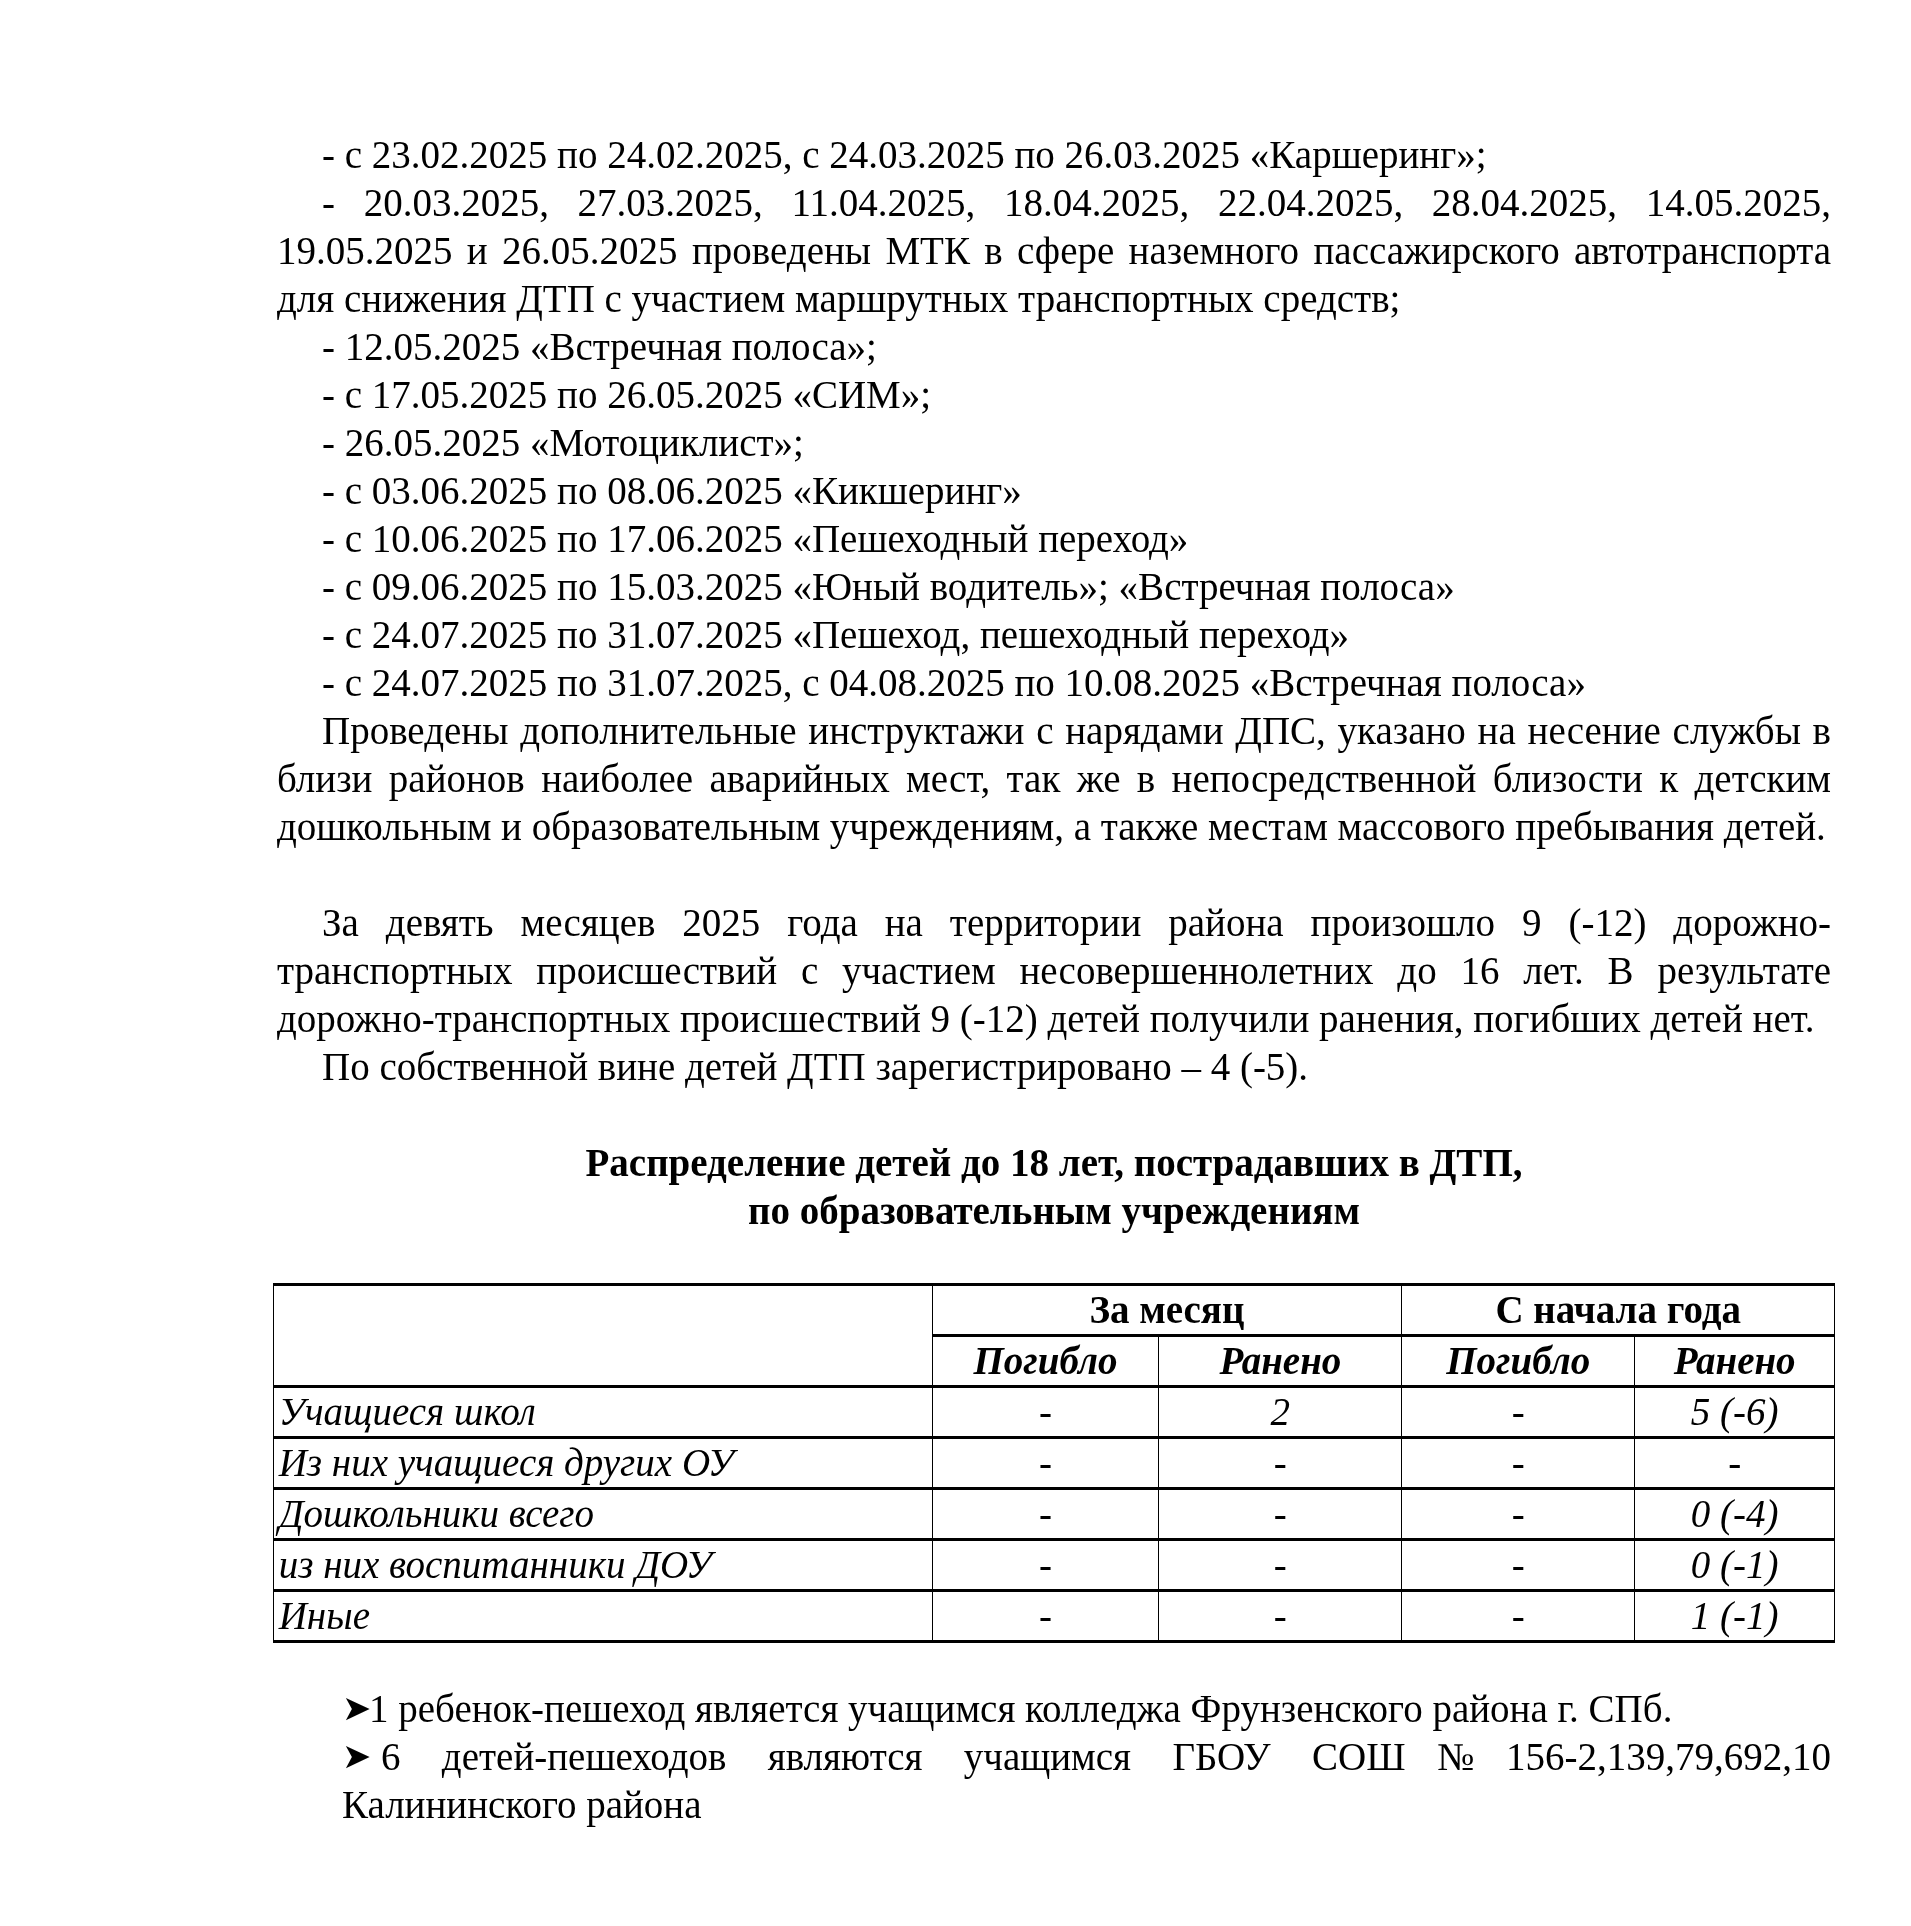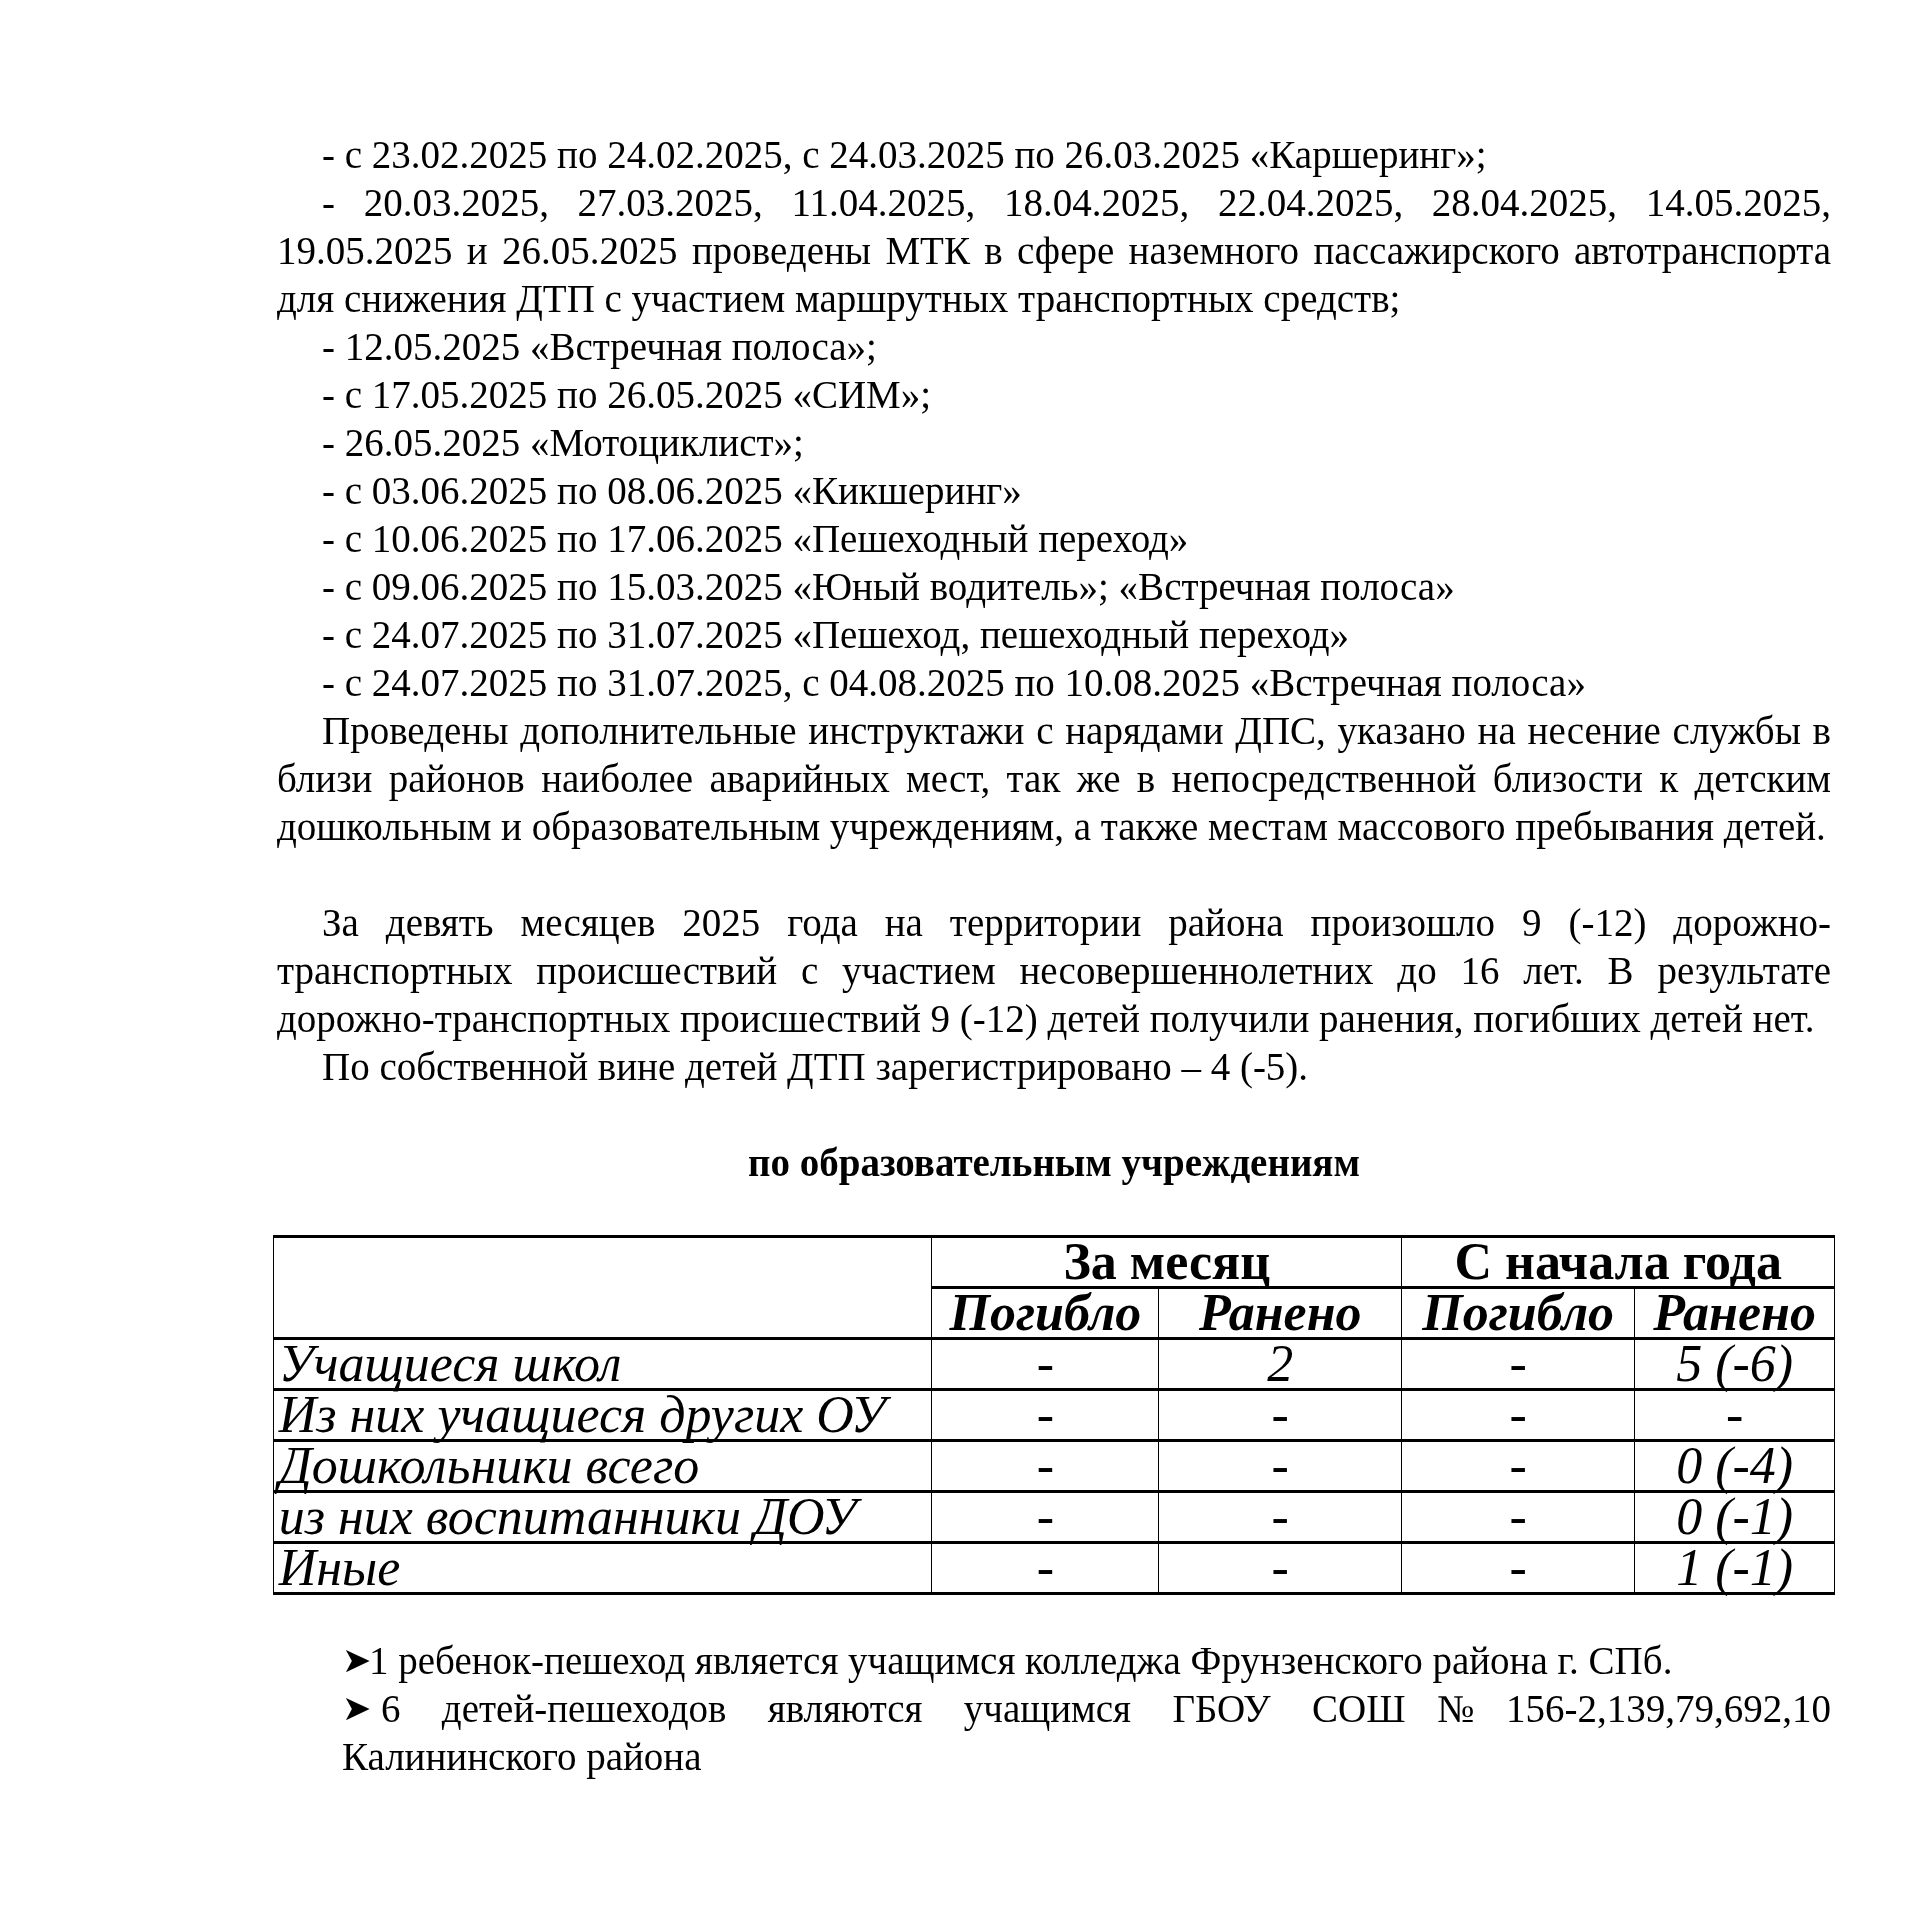--- a/index.html
+++ b/index.html
@@ -4,21 +4,21 @@
 <style>
   html, body { margin: 0; padding: 0; background: #ffffff; }
   body { width: 1911px; height: 2703px; position: relative; overflow: hidden;
          font-family: "Liberation Serif", "DejaVu Serif", serif; color: #000; }
   .page { position: absolute; left: 277px; top: 131px; width: 1554px; font-size: 39px; line-height: 48px; }
   .line { white-space: nowrap; text-indent: 0; }
   .ind { padding-left: 45px; }
   .just-ind { text-align: justify; text-indent: 45px; }
   .heading { font-weight: bold; text-align: center; }
   .gap { height: 48px; }
-  table { border-collapse: collapse; width: 100%; font-size: 52px; line-height: 48px; }
+  table { border-collapse: collapse; width: 100%; font-size: 39px; line-height: 48px; }
   td, th { border: 1.5px solid #000; padding: 0 4.6px; }
   .t1 th { font-weight: bold; text-align: center; }
   .t1 td.c { text-align: center; }
   .t1 .thick-top td, .t1 .thick-top th { border-top-width: 3.1px; font-style: italic; }
   .t1 { border-top: 3.9px solid #000; border-bottom: 3.9px solid #000; }
   .bullets { padding-left: 65px; }
   .bullet { display: flex; align-items: flex-start; }
   .bullet .arrow { width: 27px; flex: 0 0 27px; font-size: 35px; }
   .bullet .txt { flex: 1; text-align: justify; text-align-last: left; }
 </style>
@@ -42,20 +42,21 @@
 
   <div class="just-ind">Проведены дополнительные инструктажи с нарядами ДПС, указано на несение службы в близи районов наиболее аварийных мест, так же в непосредственной близости к детским дошкольным и образовательным учреждениям, а также местам массового пребывания детей.</div>
 
   <div class="gap"></div>
 
   <div class="just-ind">За девять месяцев 2025 года на территории района произошло 9 (-12) дорожно-транспортных происшествий с участием несовершеннолетних до 16 лет. В результате дорожно-транспортных происшествий 9 (-12) детей получили ранения, погибших детей нет.</div>
   <div class="just-ind">По собственной вине детей ДТП зарегистрировано – 4 (-5).</div>
 
   <div class="gap"></div>
 
+  <div class="heading">Распределение детей до 18 лет, пострадавших в ДТП,</div>
   <div class="heading">по образовательным учреждениям</div>
 
   <div class="gap"></div>
 
   <table class="t1" style="width:1562px; margin-left:-3.9px;">
     <colgroup>
       <col style="width:659px">
         <col style="width:227px">
         <col style="width:243px">
         <col style="width:233px">

